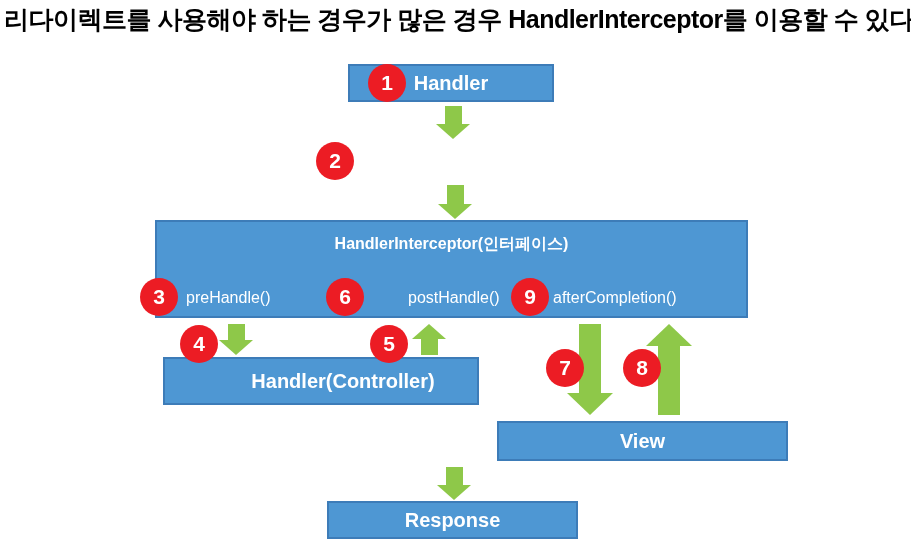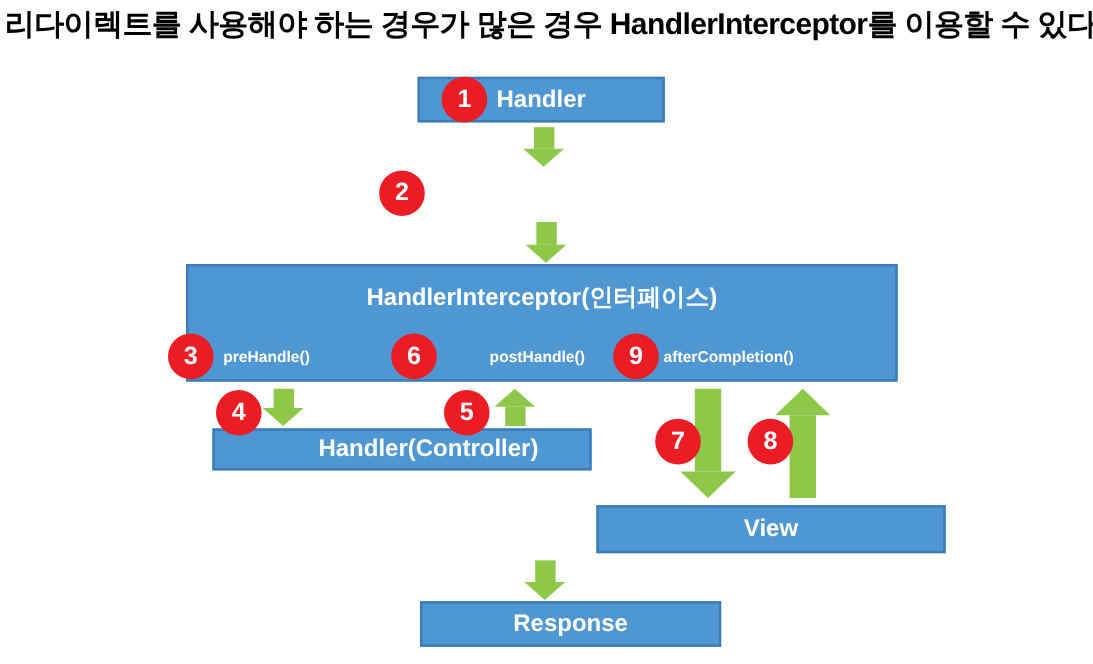--- a/index.html
+++ b/index.html
@@ -22,24 +22,24 @@
     letter-spacing:-0.5px;white-space:nowrap;
   }
   .node{
     position:absolute;background:var(--box-fill);
     border:2px solid var(--box-border);box-sizing:border-box;
     display:flex;align-items:center;justify-content:center;
     color:var(--box-text);font-weight:700;font-size:20px;z-index:1;
   }
   .node .inner-title{
     position:absolute;left:0;right:0;top:12px;text-align:center;
-    font-size:20px;font-weight:700;color:var(--box-text);
+    font-size:16px;font-weight:700;color:var(--box-text);
   }
   .method-label{
-    position:absolute;font-size:13px;font-weight:700;color:var(--box-text);
+    position:absolute;font-size:16px;font-weight:400;color:var(--box-text);
     line-height:26px;white-space:nowrap;
   }
   .badge{
     position:absolute;width:38px;height:38px;border-radius:50%;
     background:var(--badge-red);color:#fff;display:flex;align-items:center;
     justify-content:center;font-size:21px;font-weight:700;z-index:3;
   }
   .arrow{
     position:absolute;display:flex;flex-direction:column;align-items:center;z-index:2;
   }
@@ -70,29 +70,29 @@
   </div>
 
 
   <div class="node" style="left:155px;top:220px;width:593px;height:98px;">
     <div class="inner-title">HandlerInterceptor(인터페이스)</div>
     <span class="method-label" style="left:29px;top:63px;">preHandle()</span>
     <span class="method-label" style="left:212px;top:63px;margin-left:39px;">postHandle()</span>
     <span class="method-label" style="left:396px;top:63px;text-align:center;">afterCompletion()</span>
   </div>
 
-  <div class="node" style="left:177px;top:357px;width:316px;height:35px;padding-left:44px;">
+  <div class="node" style="left:163px;top:357px;width:316px;height:48px;padding-left:44px;">
     <span>Handler(Controller)</span>
   </div>
 
   <div class="node" style="left:497px;top:421px;width:291px;height:40px;">
     <span>View</span>
   </div>
 
-  <div class="node" style="left:327px;top:501px;width:251px;height:38px;margin-left:23px;">
+  <div class="node" style="left:327px;top:501px;width:251px;height:38px;">
     <span>Response</span>
   </div>
 
   <div class="arrow down" style="left:436px;top:106px;width:34px;height:33px;">
     <i class="stem"></i>
       <i class="head"></i>
   </div>
   <div class="arrow down" style="left:438px;top:185px;width:34px;height:34px;">
     <i class="stem"></i>
       <i class="head"></i>

